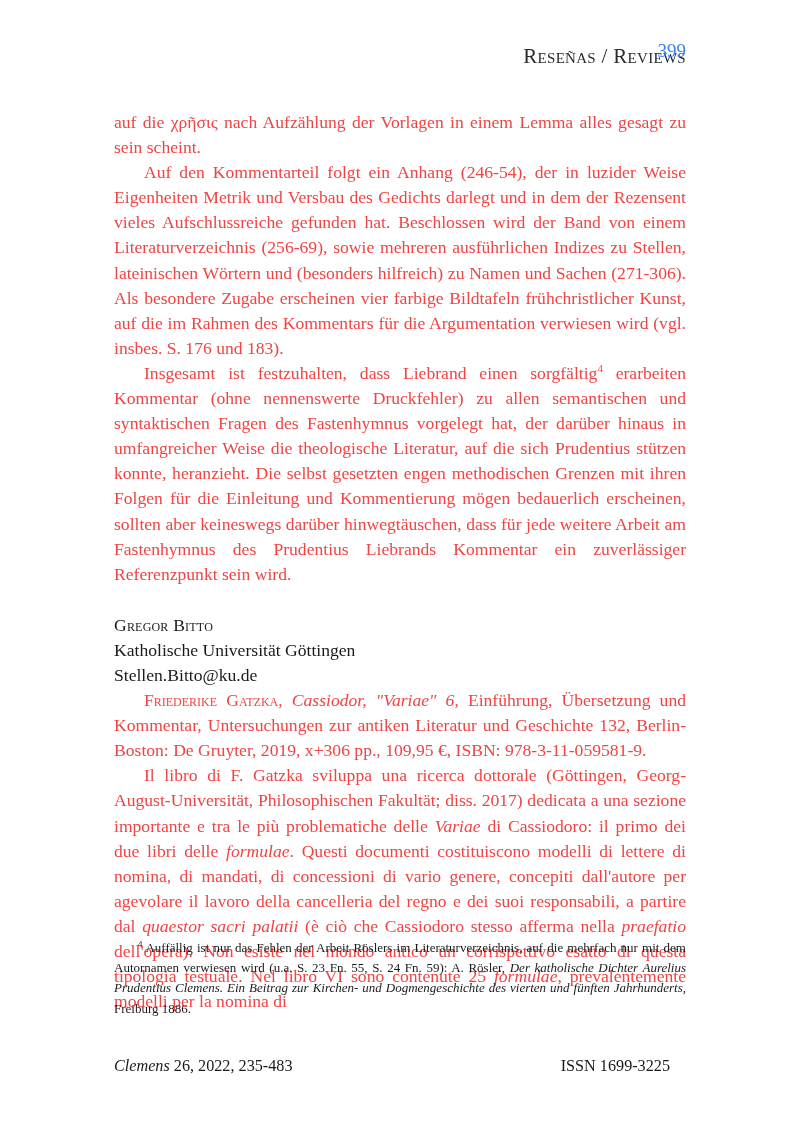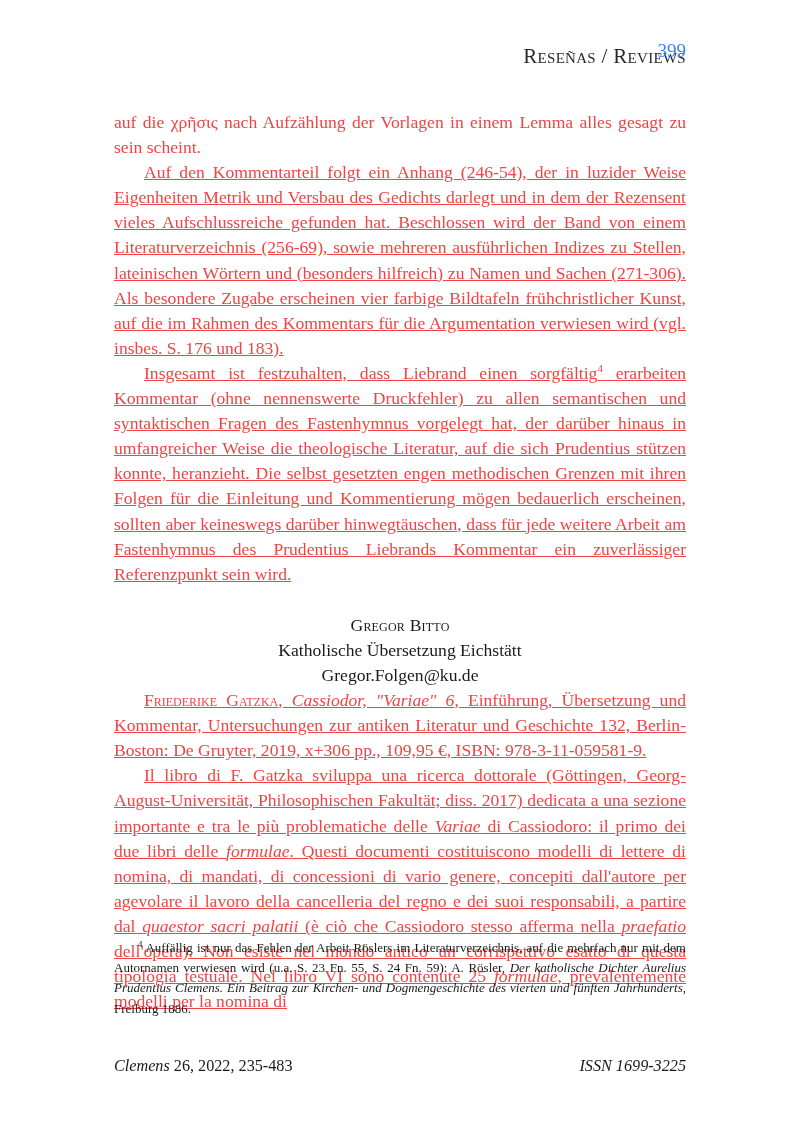--- a/index.html
+++ b/index.html
@@ -58,39 +58,39 @@
 
   p.body {
     margin: 0;
     font-size: 17.6px;
     line-height: 25.1px;
     text-align: justify;
     text-justify: inter-word;
     hyphens: none;
     color: #ef4444;
   }
-  p.body.indent { text-indent: 30px; text-decoration: underline; }
+  p.body.indent { text-indent: 30px; }
   p.body.noindent { text-indent: 0; }
 
   .smallcaps {
     font-variant: small-caps;
     margin-top: 17px;
   }
   .ital { font-style: italic; }
 
   sup.fnref {
     font-size: 0.62em;
     vertical-align: super;
     line-height: 0;
   }
 
   
   .signature {
     margin-top: 26px;
-    text-align: center;
+    text-align: left;
     font-size: 17.6px;
     line-height: 25.1px;
     color: #1a1a1a;
   }
   .signature .sig-name {
     font-variant: small-caps;
     letter-spacing: 0.2px;
   }
 
   
@@ -133,23 +133,22 @@
     font-size: 16.2px;
     color: #1a1a1a;
   }
   .footer .f-left {
     position: absolute;
     left: 0;
     top: 0;
   }
   .footer .f-right {
     position: absolute;
-    right: 0;
+    right: 16px;
     top: 0;
-    font-style: italic;
   }
 </style>
 </head>
 <body>
 
 <div class="page">
 
   <div class="running-head">
     <div class="rh-title">Reseñas / Reviews</div>
     <div class="rh-folio">399</div>
@@ -158,22 +157,22 @@
   <div class="textblock">
 
     <p class="body noindent"><span>auf die χρῆσις nach Aufzählung der Vorlagen in einem Lemma alles gesagt zu sein scheint.</span></p>
 
     <p class="body indent"><span>Auf den Kommentarteil folgt ein Anhang (246-54), der in luzider Weise Eigenheiten Metrik und Versbau des Gedichts darlegt und in dem der Rezensent vieles Aufschlussreiche gefunden hat. Beschlossen wird der Band von einem Literaturverzeichnis (256-69), sowie mehreren ausführlichen Indizes zu Stellen, lateinischen Wörtern und (besonders hilfreich) zu Namen und Sachen (271-306). Als besondere Zugabe erscheinen vier farbige Bildtafeln frühchristlicher Kunst, auf die im Rahmen des Kommentars für die Argumentation verwiesen wird (vgl. insbes. S. 176 und 183).</span></p>
 
     <p class="body indent"><span>Insgesamt ist festzuhalten, dass Liebrand einen sorgfältig</span><sup class="fnref">4</sup><span> erarbeiten Kommentar (ohne nennenswerte Druckfehler) zu allen semantischen und syntaktischen Fragen des Fastenhymnus vorgelegt hat, der darüber hinaus in umfangreicher Weise die theologische Literatur, auf die sich Prudentius stützen konnte, heranzieht. Die selbst gesetzten engen methodischen Grenzen mit ihren Folgen für die Einleitung und Kommentierung mögen bedauerlich erscheinen, sollten aber keineswegs darüber hinwegtäuschen, dass für jede weitere Arbeit am Fastenhymnus des Prudentius Liebrands Kommentar ein zuverlässiger Referenzpunkt sein wird.</span></p>
 
     <div class="signature">
       <div class="sig-name">Gregor Bitto</div>
-      <div>Katholische Übersetzung Eichstätt</div>
-      <div>Gregor.Folgen@ku.de</div>
+      <div>Katholische Universität Göttingen</div>
+      <div>Stellen.Bitto@ku.de</div>
     </div>
 
     <p class="body indent citation"><span class="smallcaps">Friederike Gatzka</span><span>, </span><span class="ital">Cassiodor, "Variae" 6</span><span>, Einführung, Übersetzung und Kommentar, Untersuchungen zur antiken Literatur und Geschichte 132, Berlin-Boston: De Gruyter, 2019, x+306 pp., 109,95 €, ISBN: 978-3-11-059581-9.</span></p>
 
     <p class="body indent review-body"><span>Il libro di F. Gatzka sviluppa una ricerca dottorale (Göttingen, Georg-August-Universität, Philosophischen Fakultät; diss. 2017) dedicata a una sezione importante e tra le più problematiche delle </span><span class="ital">Variae</span><span> di Cassiodoro: il primo dei due libri delle </span><span class="ital">formulae</span><span>. Questi documenti costituiscono modelli di lettere di nomina, di mandati, di concessioni di vario genere, concepiti dall'autore per agevolare il lavoro della cancelleria del regno e dei suoi responsabili, a partire dal </span><span class="ital">quaestor sacri palatii</span><span> (è ciò che Cassiodoro stesso afferma nella </span><span class="ital">praefatio</span><span> dell'opera). Non esiste nel mondo antico un corrispettivo esatto di questa tipologia testuale. Nel libro VI sono contenute 25 </span><span class="ital">formulae</span><span>, prevalentemente modelli per la nomina di</span></p>
 
   </div>
 
   <div class="footnotes">
     <p class="footnote"><sup>4</sup><span>Auffällig ist nur das Fehlen der Arbeit Röslers im Literaturverzeichnis, auf die mehrfach nur mit dem Autornamen verwiesen wird (u.a. S. 23 Fn. 55, S. 24 Fn. 59): A. Rösler, </span><span class="ital">Der katholische Dichter Aurelius Prudentius Clemens. Ein Beitrag zur Kirchen- und Dogmengeschichte des vierten und fünften Jahrhunderts</span><span>, Freiburg 1886.</span></p>

